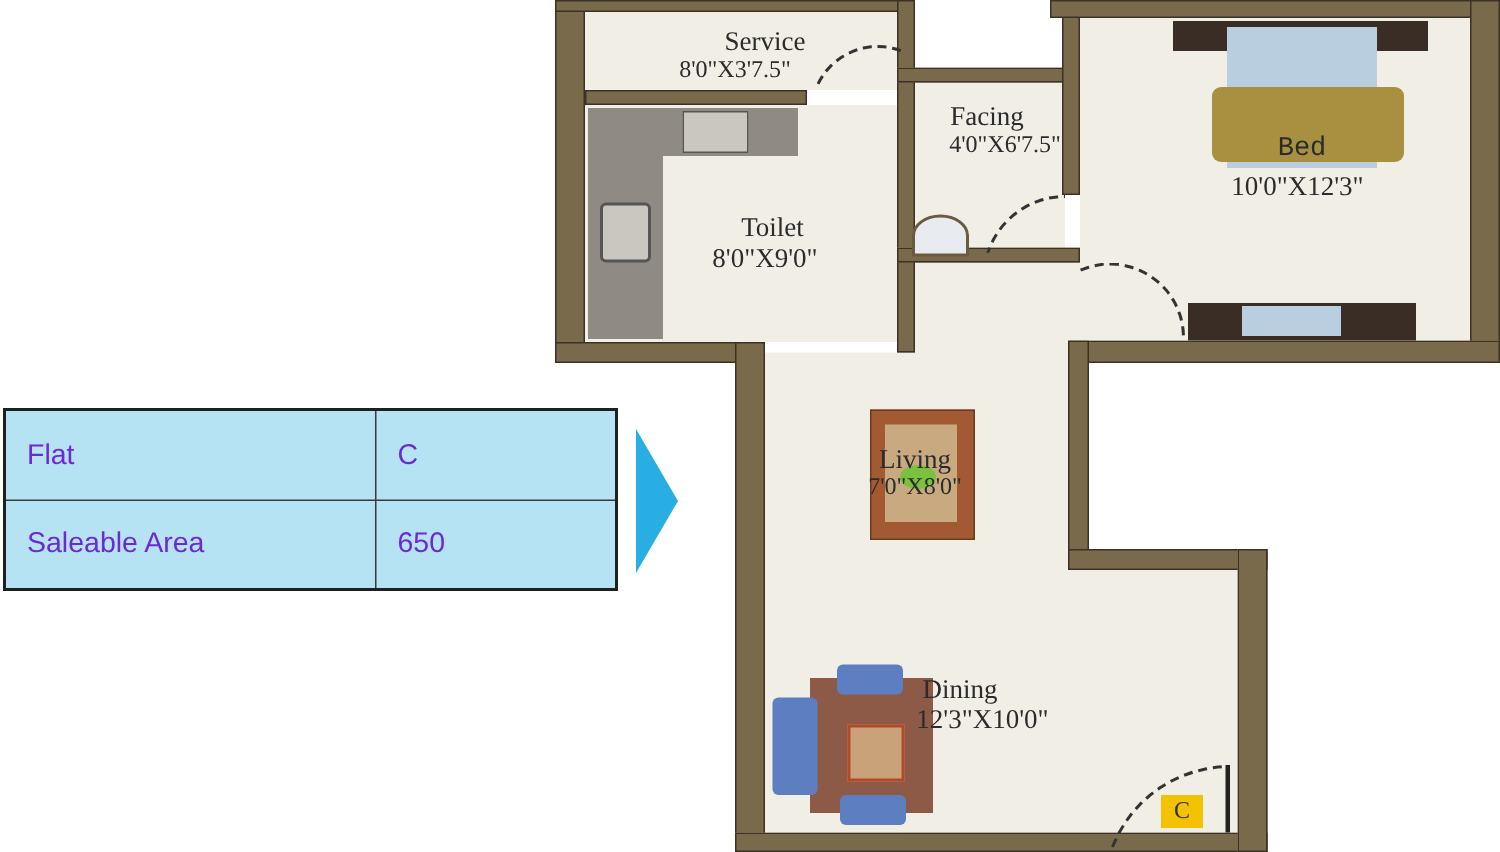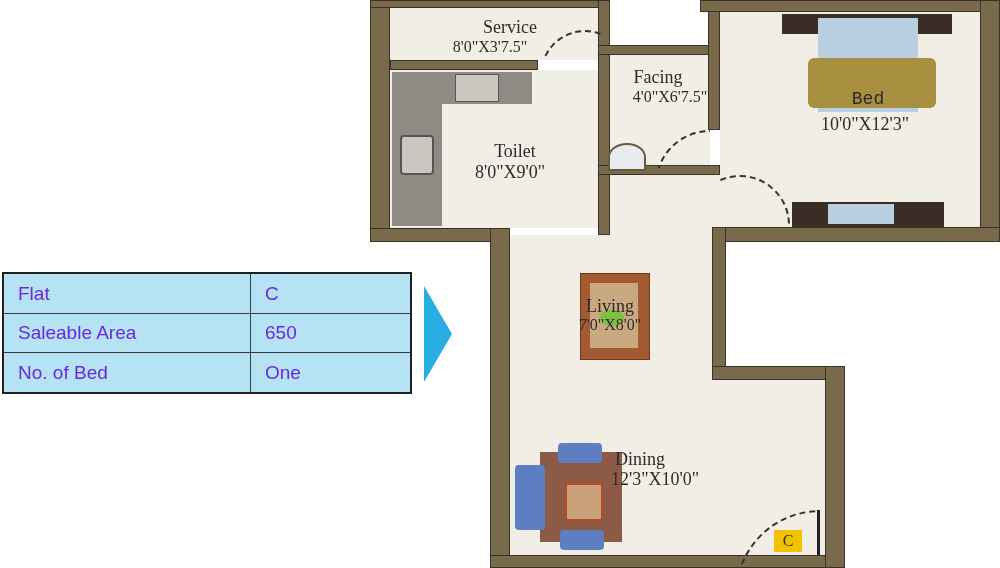--- a/index.html
+++ b/index.html
@@ -40,24 +40,20 @@
 
 <table class="info-table">
   <tbody>
       <tr>
     <td class="k">Flat</td>
     <td>C</td>
   </tr>
   <tr>
     <td class="k">Saleable Area</td>
     <td>650</td>
-  </tr>
-  <tr>
-    <td class="k">No. of Bed</td>
-    <td>One</td>
   </tr>
 </tbody>
   </table>
 <div class="arrow"></div>
 
 <div class="abs" style="left:0;top:0;width:1000px;height:568px;">
 
   <div class="floor" style="left:390px;top:8px;width:208px;height:52px;"></div>
   <div class="floor" style="left:390px;top:70px;width:208px;height:158px;"></div>
   <div class="floor" style="left:610px;top:55px;width:100px;height:112px;"></div>

